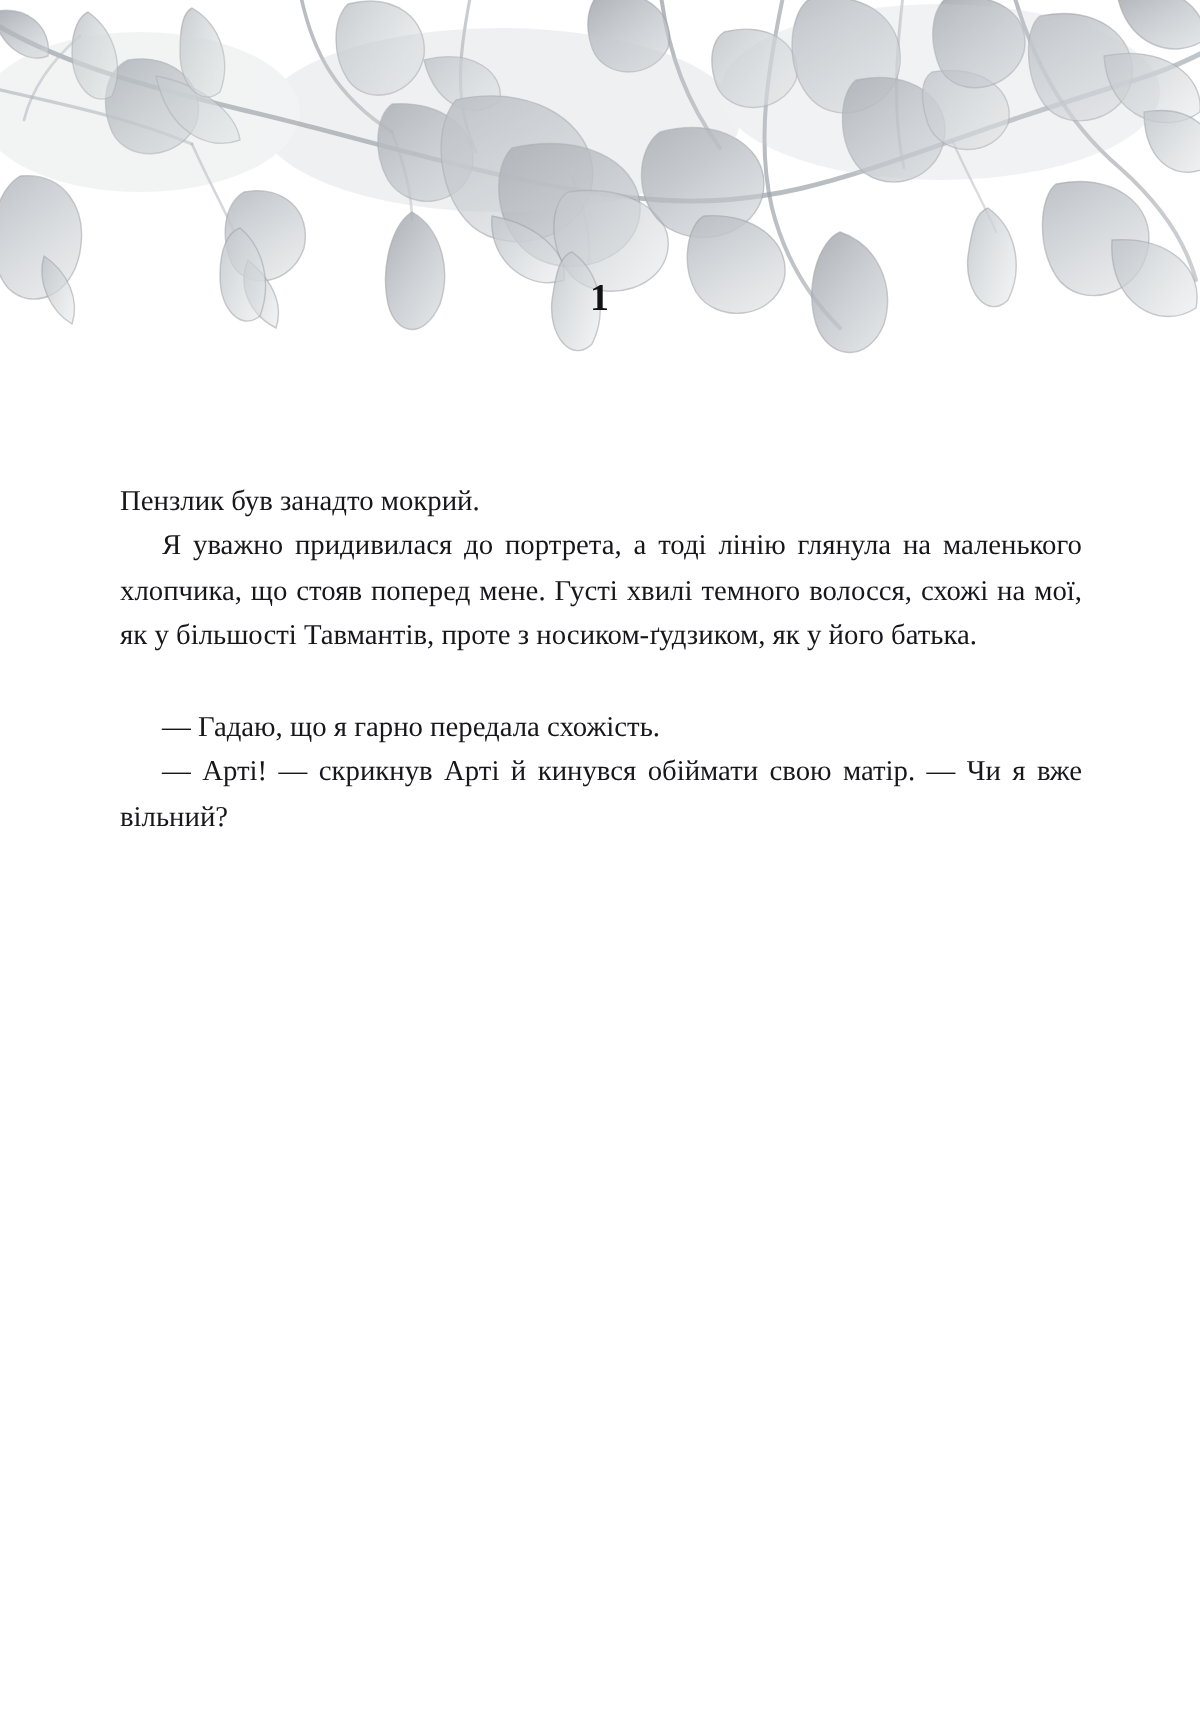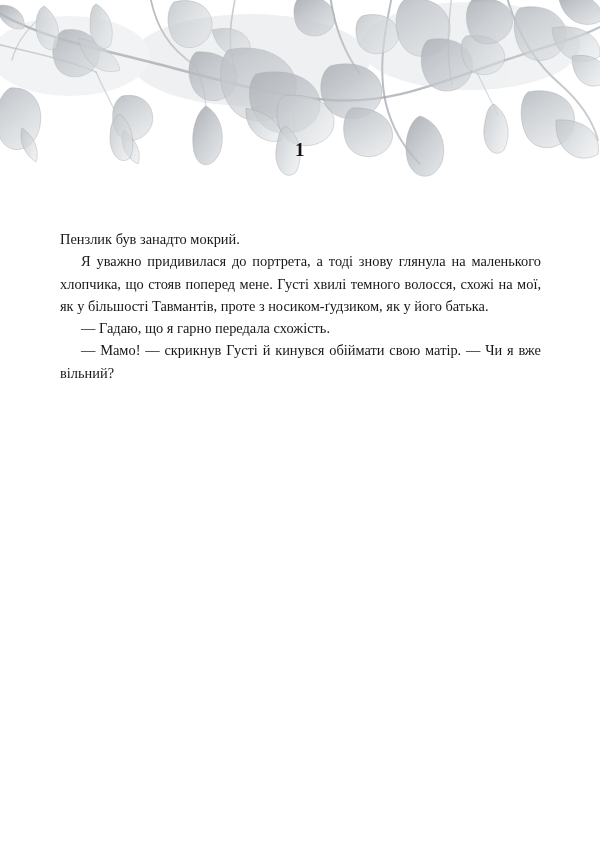--- a/index.html
+++ b/index.html
@@ -43,39 +43,40 @@
     font-weight: 700;
     letter-spacing: 0.5px;
     color: #121215;
     line-height: 1;
   }
 
   
   #chapter-body {
     position: absolute;
     left: 60px;
-    top: 228px;
+    top: 240px;
     width: 481px;
   }
   .para {
     margin: 0;
     text-indent: 21px;
     text-align: justify;
     text-justify: inter-word;
     font-size: 14.4px;
     line-height: 22.3px;
     color: #17171b;
     hyphens: manual;
     -webkit-hyphens: manual;
   }
   .para.first {
     text-indent: 0;
   }
   .para.last-short {
     text-align: left;
+    margin-top: 24px;
   }
 </style>
 </head>
 <body>
 
 <div id="header-ornament">
   <svg viewBox="0 0 600 200" xmlns="http://www.w3.org/2000/svg" aria-hidden="true">
     <defs>
       <linearGradient id="lf1" x1="0" y1="0" x2="0.6" y2="1">
         <stop offset="0%" stop-color="#b9bec3" stop-opacity="0.95"></stop>
@@ -162,16 +163,16 @@
       <ellipse cx="470" cy="46" rx="110" ry="44" fill="#ccd0d4"></ellipse>
       <ellipse cx="70" cy="56" rx="80" ry="40" fill="#d2d6d9"></ellipse>
     </g>
   </svg>
 </div>
 
 <div id="chapter-number">1</div>
 
 <div id="chapter-body">
   <p class="para first">Пензлик був занадто мокрий.</p>
-  <p class="para">Я уважно придивилася до портрета, а тоді знову глянула на маленького хлопчика, що стояв поперед мене. Густі хвилі темного волосся, схожі на мої, як у більшості Тавмантів, проте з носиком-ґудзиком, як у його батька.</p>
+  <p class="para">Я уважно придивилася до портрета, а тоді лінію глянула на маленького хлопчика, що стояв поперед мене. Густі хвилі темного волосся, схожі на мої, як у більшості Тавмантів, проте з носиком-ґудзиком, як у його батька.</p>
   <p class="para last-short">— Гадаю, що я гарно передала схожість.</p>
-  <p class="para">— Мамо! — скрикнув Густі й кинувся обіймати свою матір. — Чи я вже вільний?</p>
+  <p class="para">— Арті! — скрикнув Арті й кинувся обіймати свою матір. — Чи я вже вільний?</p>
 </div>
 
 </body></html>

